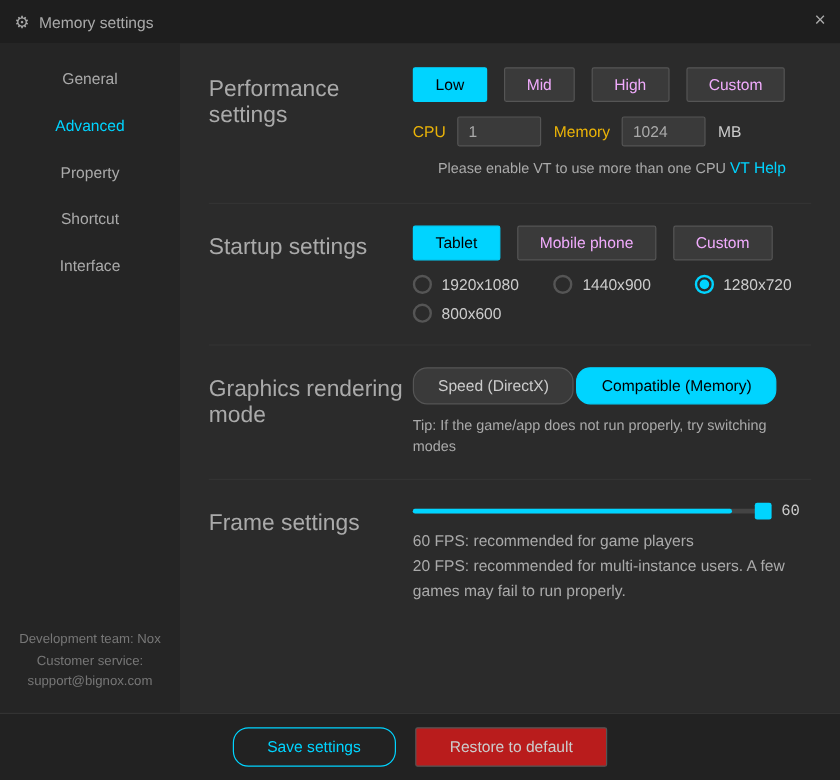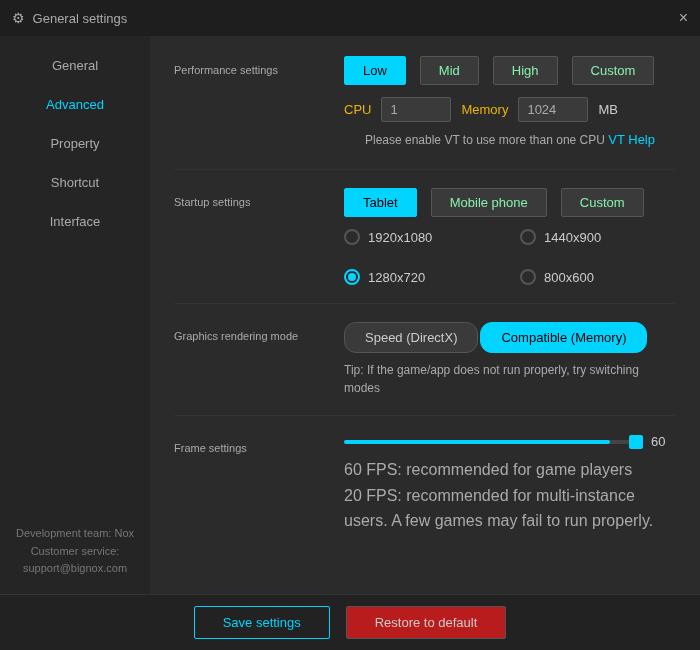--- a/index.html
+++ b/index.html
@@ -85,36 +85,36 @@
     }
     .section {
       display: flex;
       margin-bottom: 36px;
       align-items: flex-start;
     }
     .section-label {
       width: 170px;
       flex-shrink: 0;
       color: #aaa;
-      font-size: 11px;
+      font-size: 19px;
       padding-top: 8px;
     }
     .section-content {
       flex: 1;
     }
     .btn-group {
       display: flex;
       gap: 14px;
       margin-bottom: 12px;
     }
     .btn {
       padding: 6px 18px;
       border: 1px solid #555;
       background: #3a3a3a;
-      color: #86efac;
+      color: #f0abfc;
       cursor: pointer;
       font-size: 13px;
       border-radius: 2px;
     }
     .btn.active {
       background: #00d4ff;
       color: #000;
       border-color: #00d4ff;
     }
     .input-row {
@@ -142,22 +142,22 @@
       font-size: 13px;
     }
     .help-text {
       color: #aaa;
       font-size: 12px;
       margin-bottom: 4px;
       text-align: center;
     }
     .radio-grid {
       display: grid;
-      grid-template-columns: 1fr 1fr;
-      gap: 24px 20px;
+      grid-template-columns: 1fr 1fr 1fr;
+      gap: 8px 20px;
       margin-top: 10px;
     }
     .radio-item {
       display: flex;
       align-items: center;
       gap: 8px;
       cursor: pointer;
     }
     .radio-circle {
       width: 16px;
@@ -233,24 +233,25 @@
       border-radius: 2px;
       position: absolute;
       right: -4px;
       top: -5px;
       cursor: pointer;
     }
     .fps-value {
       color: #ccc;
       font-size: 13px;
       min-width: 25px;
+      font-family: Liberation Mono, monospace;
     }
     .fps-notes {
       color: #aaa;
-      font-size: 16px;
+      font-size: 13px;
       margin-top: 8px;
       line-height: 1.6;
     }
     .footer-bar {
       height: 56px;
       background: #222;
       display: flex;
       align-items: center;
       justify-content: center;
       gap: 16px;
@@ -261,20 +262,21 @@
       padding: 8px 28px;
       border-radius: 2px;
       font-size: 13px;
       cursor: pointer;
       border: 1px solid #555;
     }
     .footer-btn.primary {
       background: transparent;
       border-color: #00d4ff;
       color: #00d4ff;
+      border-radius: 13px;
     }
     .footer-btn.secondary {
       background: #b91c1c;
       color: #ccc;
       border-color: #555;
     }
     .section-wrapper {
       border-bottom: 1px solid #333;
       padding-bottom: 18px;
       margin-bottom: 18px;
@@ -284,21 +286,21 @@
     }
   </style>
 </head>
 <body>
 
 <div class="window">
 
   <div class="title-bar">
     <div class="title-bar-left">
       <span class="gear-icon">⚙</span>
-      <span>General settings</span>
+      <span>Memory settings</span>
     </div>
     <button class="close-btn">×</button>
   </div>
 
   <div class="main-content">
 
     <div class="sidebar">
       <div class="sidebar-item">General</div>
       <div class="sidebar-item active">Advanced</div>
       <div class="sidebar-item">Property</div>

